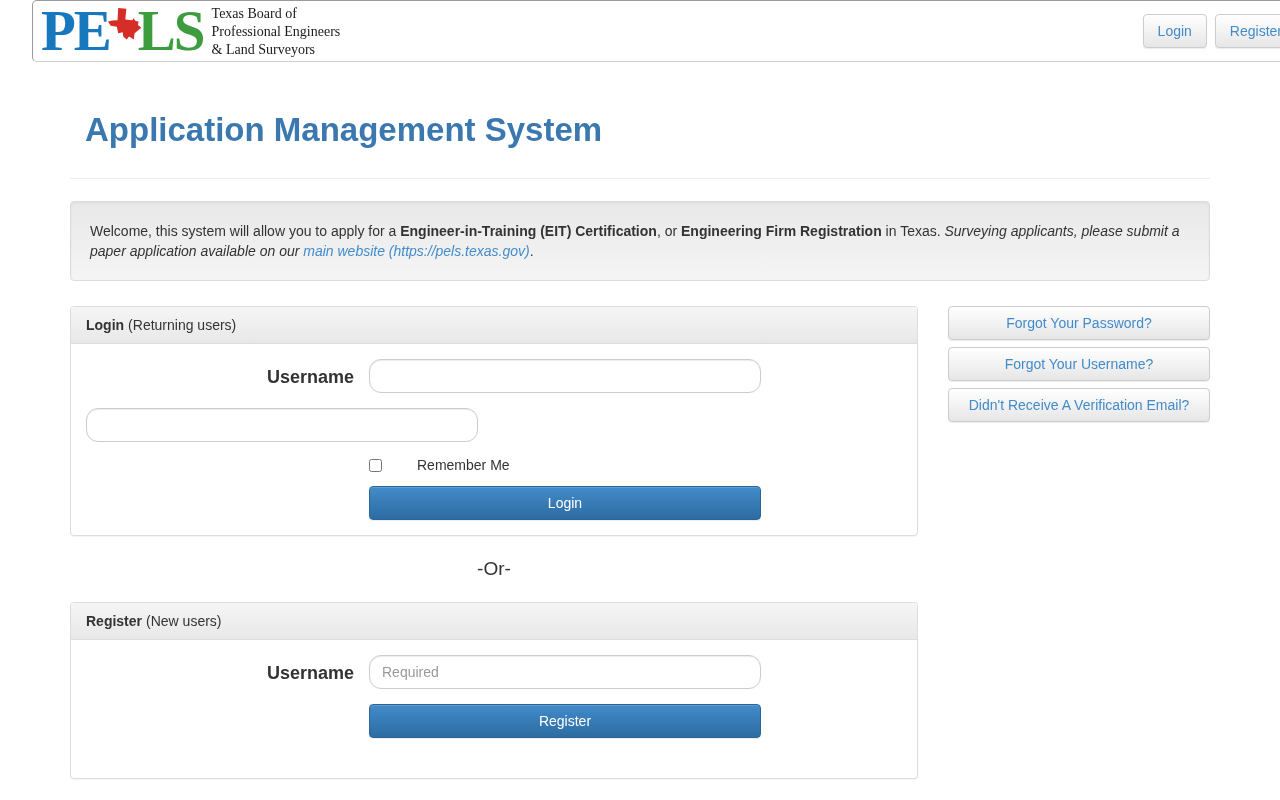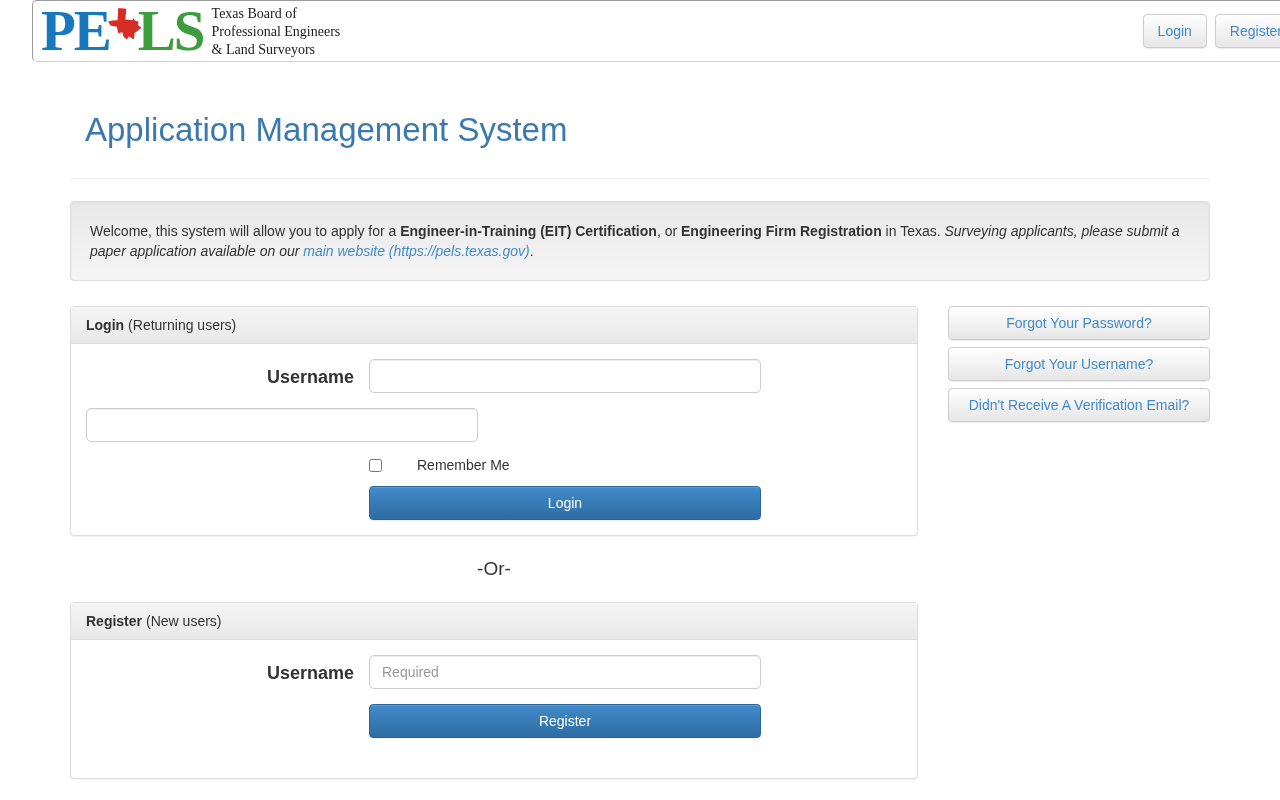--- a/index.html
+++ b/index.html
@@ -26,21 +26,21 @@
     display: inline-block; text-align: center; font-size: 14px; line-height: 16px;
     padding: 8px 14px; border-radius: 4px; cursor: pointer;
     border: 1px solid #ccc; color: #428bca;
     background: linear-gradient(to bottom, #ffffff 0%, #e6e6e6 100%);
     box-shadow: inset 0 1px 0 rgba(255,255,255,.15), 0 1px 1px rgba(0,0,0,.075);
   }
 
   
   .container { width: 1140px; margin: 0 auto; }
   .page-header { margin: 50px 0 20px 0; padding: 0 0 30px 15px; border-bottom: 1px solid #eee; }
-  .page-title { color: #3b78af; font-size: 33px; font-weight: normal; line-height: 36px; }
+  .page-title { color: #3b78af; font-size: 33px; font-weight: bold; line-height: 36px; }
 
   
   .well {
     margin-top: 22px; padding: 19px;
     background: linear-gradient(to bottom, #e8e8e8 0%, #f5f5f5 100%);
     border: 1px solid #dcdcdc; border-radius: 4px;
     box-shadow: inset 0 1px 3px rgba(0,0,0,.05), 0 1px 0 rgba(255,255,255,.1);
     font-size: 14px; line-height: 20px;
   }
   .well b { font-weight: bold; }
@@ -60,21 +60,21 @@
     font-size: 14px; line-height: 16px; color: #333;
   }
   .panel-heading .ttl { font-weight: bold; }
   .panel-heading .sub { margin-left: 4px; }
   .panel-body { padding: 15px; }
 
   .form-group { display: flex; margin-bottom: 15px; }
   .ctl-label { width: 268px; margin-right: 15px; text-align: right; font-weight: bold; padding-top: 8px; font-size: 18px; }
   .form-control {
     width: 392px; height: 34px; padding: 6px 12px; font-size: 14px; color: #555;
-    border: 1px solid #ccc; border-radius: 5px; background: #fff;
+    border: 1px solid #ccc; border-radius: 12px; background: #fff;
     box-shadow: inset 0 1px 1px rgba(0,0,0,.075); outline: none;
     font-family: "Liberation Sans", sans-serif;
   }
   .form-control::placeholder { color: #999; opacity: 1; }
   .checkbox-row { margin: 13px 0 13px 283px; display: flex; align-items: center; font-size: 14px; gap: 28px; }
   .checkbox-row input { width: 13px; height: 13px; margin-right: 7px; cursor: pointer; }
   .btn-primary {
     display: block; width: 392px; height: 34px; margin-left: 283px;
     color: #fff; font-size: 14px; line-height: 20px; padding: 6px 12px; text-align: center;
     background: linear-gradient(to bottom, #428bca 0%, #2d6ca2 100%);

